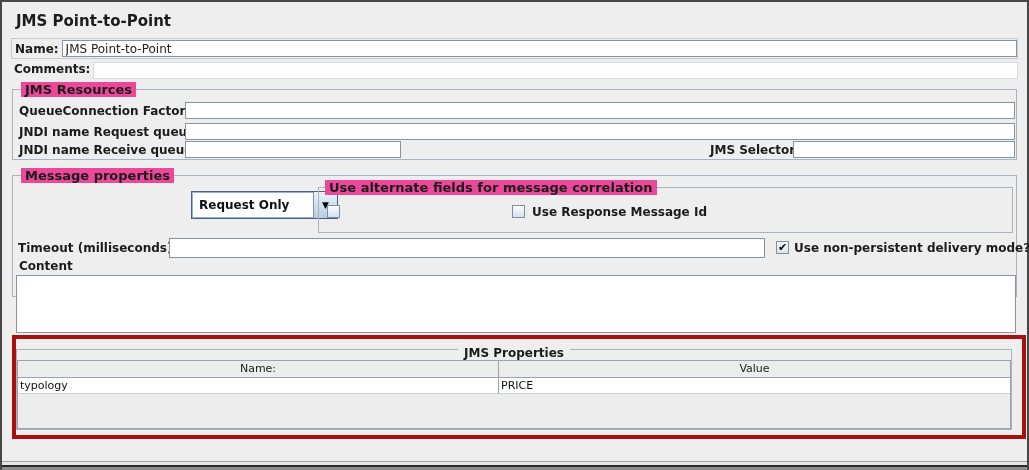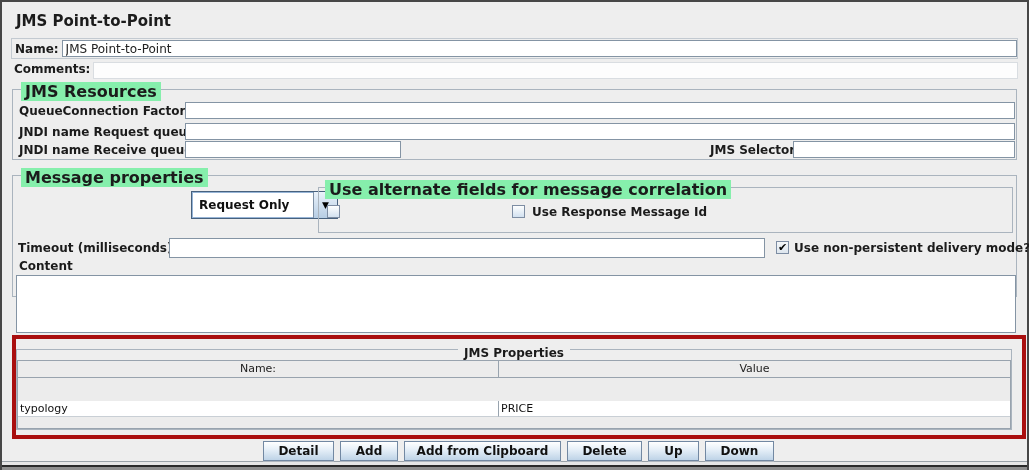--- a/index.html
+++ b/index.html
@@ -30,22 +30,22 @@
     background:#ffffff; font-family:inherit; font-size:12px; padding:0 3px; color:#222;
   }
   .comments-row {
     position:absolute; left:9px; top:60px; width:1007px; height:19px;
     display:flex; align-items:flex-start; padding-left:3px;
   }
   .comments-row input { border:1px solid #d9dde1; background:#fdfdfd; }
   
   .group { position:absolute; border:1px solid #aab4be; }
   .group-title {
-    position:absolute; top:-8px; left:8px; background:#86efac;
-    padding:0 4px; font-size:16px; font-weight:bold; color:#1b1b1b; white-space:nowrap;
+    position:absolute; top:-8px; left:8px; background:#ec4899;
+    padding:0 4px; font-size:13px; font-weight:bold; color:#1b1b1b; white-space:nowrap;
   }
   .txt-input {
     position:absolute; border:1px solid #8494a4; background:#ffffff;
     font-family:inherit; font-size:12px; padding:0 3px; color:#222; height:17px;
   }
   
   .combo {
     position:absolute; left:152px; top:15px; width:147px; height:28px;
     background:#ffffff; border:1px solid #47617e;
     box-shadow: inset 0 0 0 1px #96b4d6;
@@ -100,21 +100,21 @@
   .tbl-row .c2 { flex:1; }
   .th {
     height:17px; background:#ececec; font-size:11px; color:#222;
     text-align:center; line-height:16px;
     border-right:1px solid #98a3ae; border-bottom:1px solid #98a3ae;
   }
   .th:last-child { border-right:none; }
   .td {
     height:16px; background:#ffffff; font-size:11px; color:#111;
     line-height:15px; padding-left:2px;
-    border-right:1px solid #98a3ae; border-bottom:1px solid #c9cfd5;margin-top:23px;
+    border-right:1px solid #98a3ae; border-bottom:1px solid #c9cfd5;
   }
   .td:last-child { border-right:none; }
   
   .btn-row {
     position:absolute; left:261px; top:439px; height:20px;
     display:flex; gap:6px; z-index:6;
   }
   .btn {
     height:20px; font-family:inherit; font-size:12px; font-weight:bold; color:#111;
     background:linear-gradient(#ffffff 0%, #e4eef7 45%, #bed3e7 100%);
@@ -195,26 +195,18 @@
       </div>
       <div class="tbl-row">
         <div class="td c1">typology</div>
         <div class="td c2">PRICE</div>
       </div>
     </div>
   </div>
 
   <div class="red-rect"></div>
 
-  <div class="btn-row">
-    <button class="btn w-detail">Detail</button>
-    <button class="btn w-add">Add</button>
-    <button class="btn w-afc">Add from Clipboard</button>
-    <button class="btn w-del">Delete</button>
-    <button class="btn w-up">Up</button>
-    <button class="btn w-down">Down</button>
-  </div>
 
   <div class="bottom-line"></div>
   <div class="bottom-pad"></div>
   <div class="bottom-dark"></div>
   <div class="bottom-gray"></div>
 </div>
 
 </body></html>

